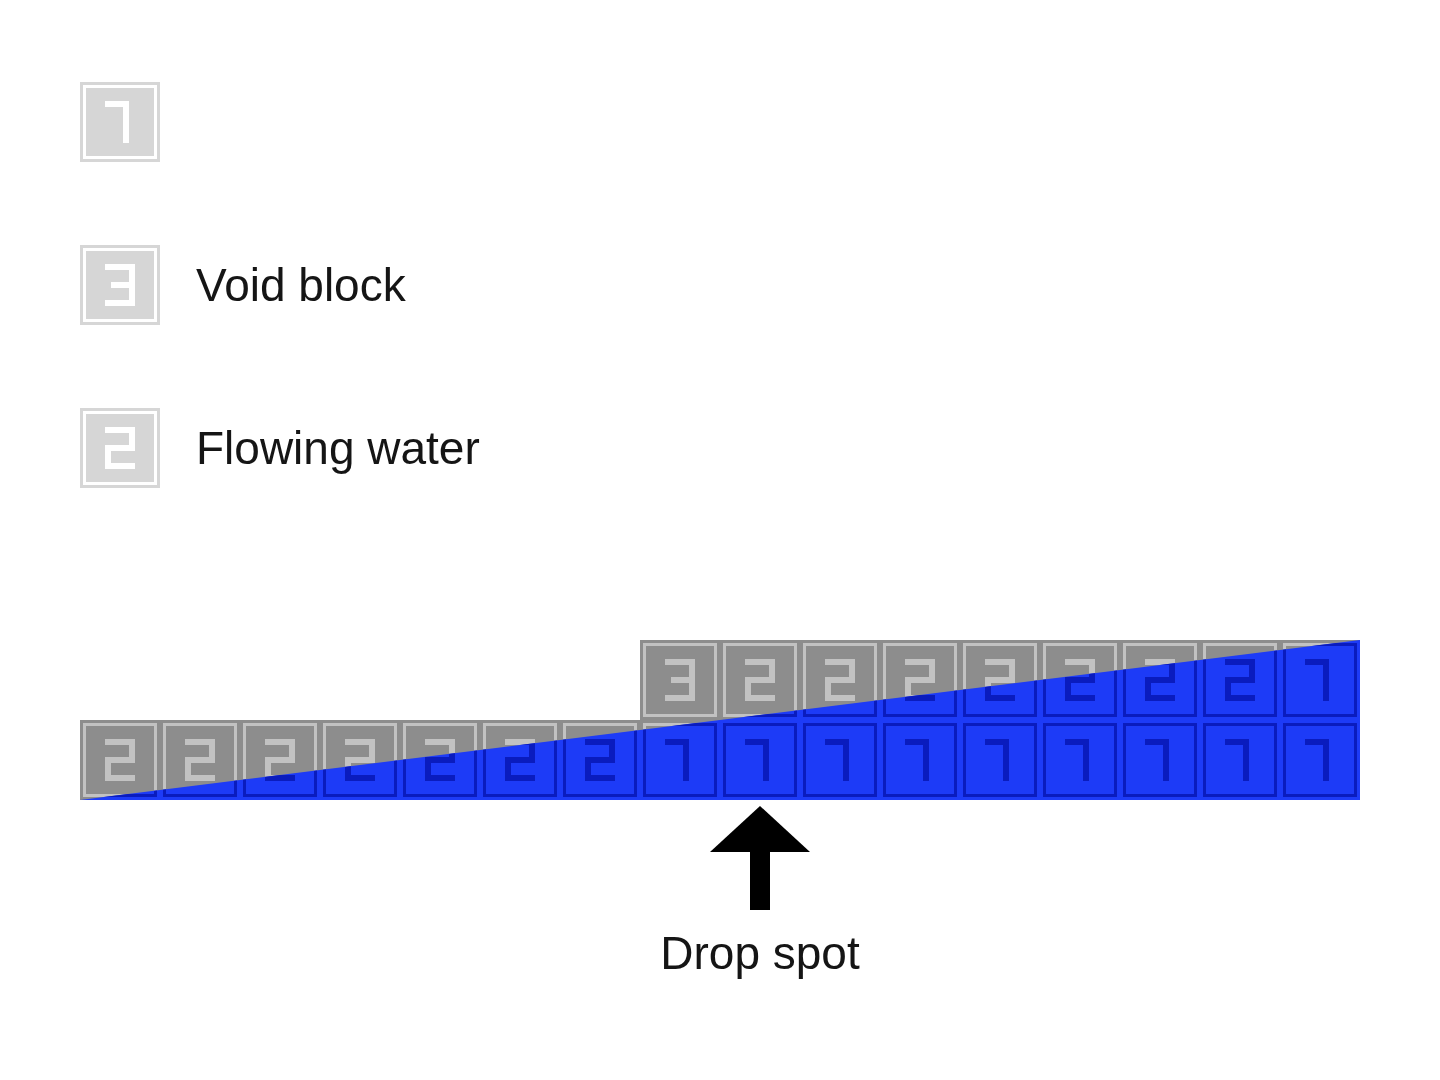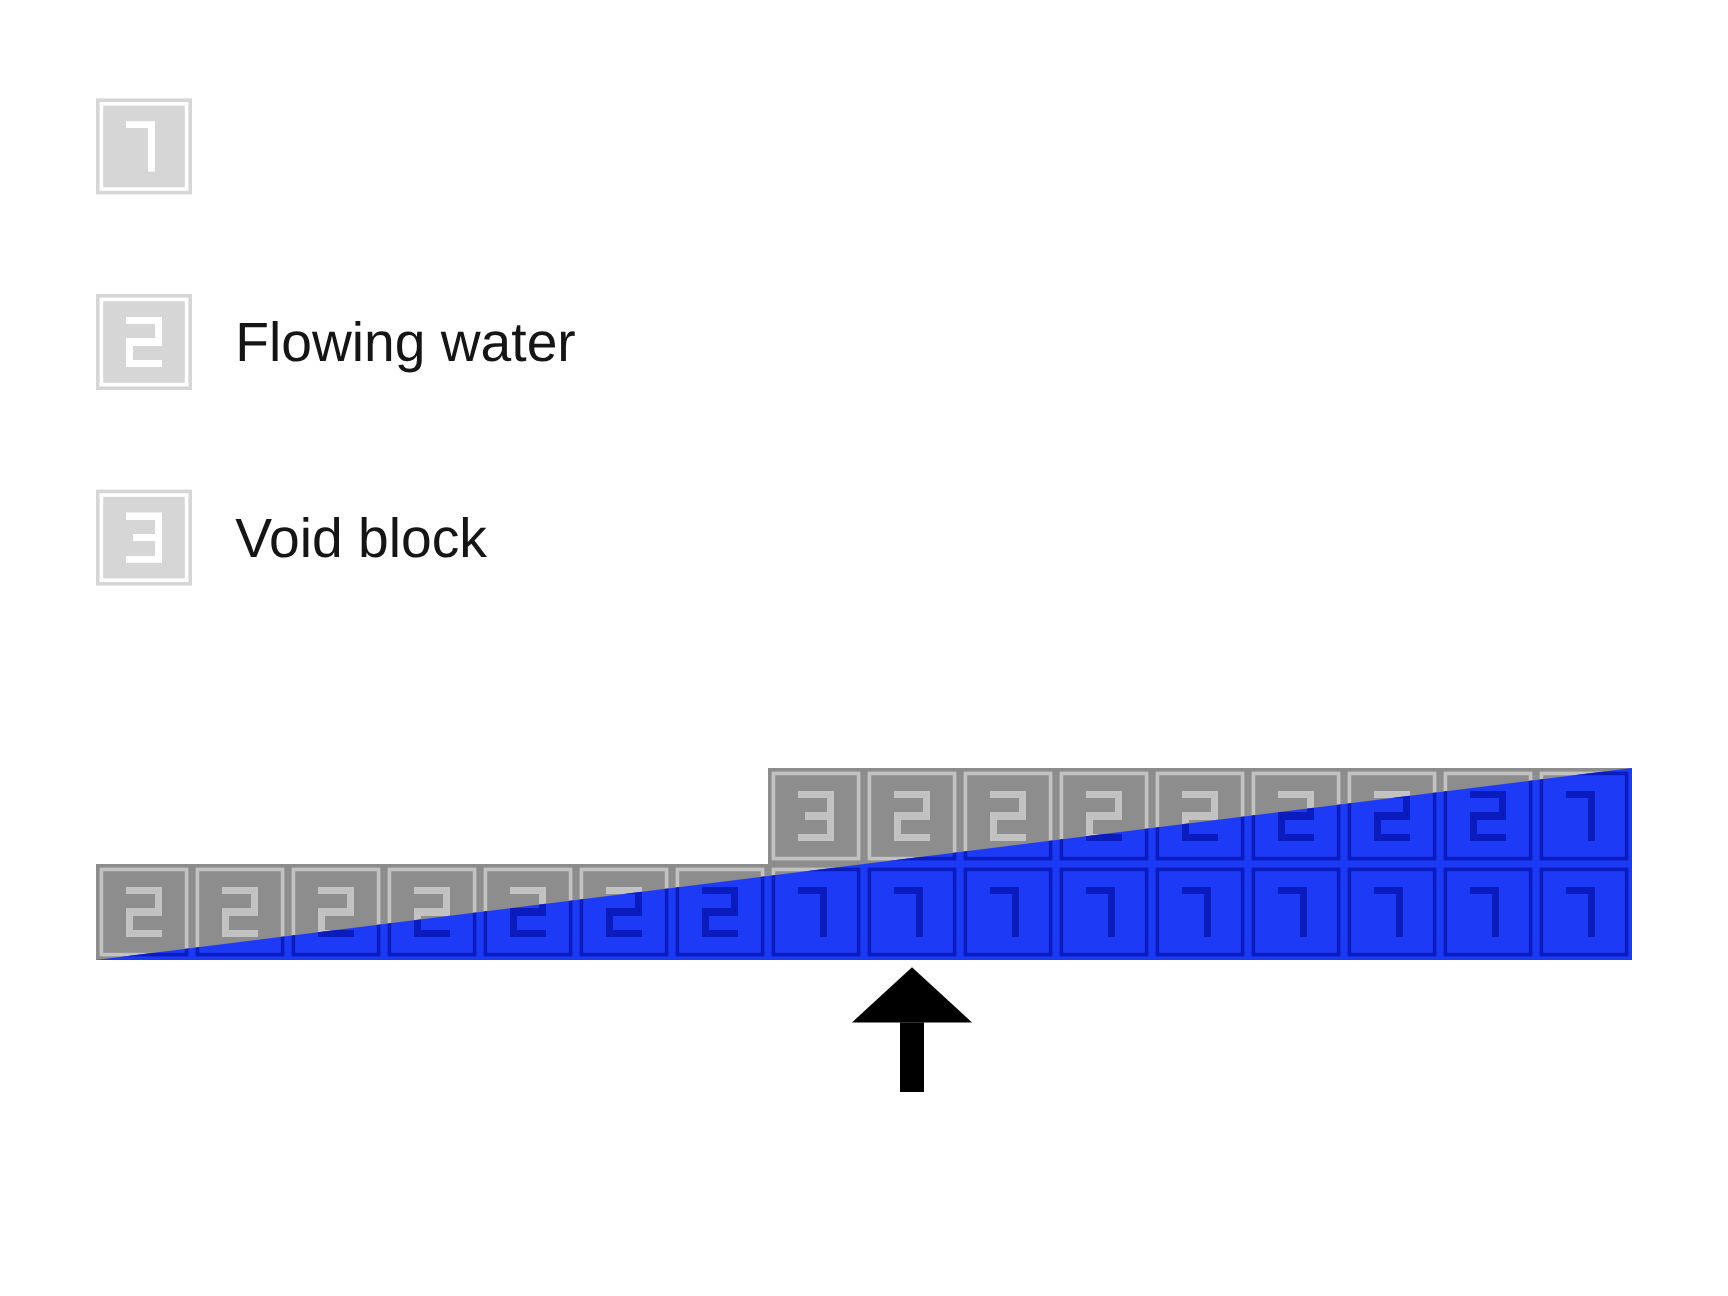--- a/index.html
+++ b/index.html
@@ -57,62 +57,62 @@
       <div class="block legend-icon" style="background: rgb(214, 214, 214);">
           <div class="frame" style="border-color:#ffffff"></div>
           <svg class="digit-svg" width="30" height="42" viewBox="0 0 30 42" fill="#ffffff" shape-rendering="crispEdges">
             <rect x="0" y="0" width="6" height="6"></rect>
             <rect x="6" y="0" width="6" height="6"></rect>
             <rect x="12" y="0" width="6" height="6"></rect>
             <rect x="18" y="0" width="6" height="6"></rect>
             <rect x="24" y="0" width="6" height="6"></rect>
             <rect x="24" y="6" width="6" height="6"></rect>
             <rect x="24" y="12" width="6" height="6"></rect>
+            <rect x="6" y="18" width="6" height="6"></rect>
+            <rect x="12" y="18" width="6" height="6"></rect>
+            <rect x="18" y="18" width="6" height="6"></rect>
+            <rect x="24" y="18" width="6" height="6"></rect>
+            <rect x="24" y="24" width="6" height="6"></rect>
+            <rect x="24" y="30" width="6" height="6"></rect>
+            <rect x="0" y="36" width="6" height="6"></rect>
+            <rect x="6" y="36" width="6" height="6"></rect>
+            <rect x="12" y="36" width="6" height="6"></rect>
+            <rect x="18" y="36" width="6" height="6"></rect>
+            <rect x="24" y="36" width="6" height="6"></rect>
+          </svg>
+        </div>
+      <div class="legend-label">Void block</div>
+    </div>
+    <div class="legend-row">
+      <div class="block legend-icon" style="background: rgb(214, 214, 214);">
+          <div class="frame" style="border-color:#ffffff"></div>
+          <svg class="digit-svg" width="30" height="42" viewBox="0 0 30 42" fill="#ffffff" shape-rendering="crispEdges">
+            <rect x="0" y="0" width="6" height="6"></rect>
+            <rect x="6" y="0" width="6" height="6"></rect>
+            <rect x="12" y="0" width="6" height="6"></rect>
+            <rect x="18" y="0" width="6" height="6"></rect>
+            <rect x="24" y="0" width="6" height="6"></rect>
+            <rect x="24" y="6" width="6" height="6"></rect>
+            <rect x="24" y="12" width="6" height="6"></rect>
             <rect x="0" y="18" width="6" height="6"></rect>
             <rect x="6" y="18" width="6" height="6"></rect>
             <rect x="12" y="18" width="6" height="6"></rect>
             <rect x="18" y="18" width="6" height="6"></rect>
             <rect x="24" y="18" width="6" height="6"></rect>
             <rect x="0" y="24" width="6" height="6"></rect>
             <rect x="0" y="30" width="6" height="6"></rect>
             <rect x="0" y="36" width="6" height="6"></rect>
             <rect x="6" y="36" width="6" height="6"></rect>
             <rect x="12" y="36" width="6" height="6"></rect>
             <rect x="18" y="36" width="6" height="6"></rect>
             <rect x="24" y="36" width="6" height="6"></rect>
           </svg>
         </div>
       <div class="legend-label">Flowing water</div>
     </div>
-    <div class="legend-row">
-      <div class="block legend-icon" style="background: rgb(214, 214, 214);">
-          <div class="frame" style="border-color:#ffffff"></div>
-          <svg class="digit-svg" width="30" height="42" viewBox="0 0 30 42" fill="#ffffff" shape-rendering="crispEdges">
-            <rect x="0" y="0" width="6" height="6"></rect>
-            <rect x="6" y="0" width="6" height="6"></rect>
-            <rect x="12" y="0" width="6" height="6"></rect>
-            <rect x="18" y="0" width="6" height="6"></rect>
-            <rect x="24" y="0" width="6" height="6"></rect>
-            <rect x="24" y="6" width="6" height="6"></rect>
-            <rect x="24" y="12" width="6" height="6"></rect>
-            <rect x="6" y="18" width="6" height="6"></rect>
-            <rect x="12" y="18" width="6" height="6"></rect>
-            <rect x="18" y="18" width="6" height="6"></rect>
-            <rect x="24" y="18" width="6" height="6"></rect>
-            <rect x="24" y="24" width="6" height="6"></rect>
-            <rect x="24" y="30" width="6" height="6"></rect>
-            <rect x="0" y="36" width="6" height="6"></rect>
-            <rect x="6" y="36" width="6" height="6"></rect>
-            <rect x="12" y="36" width="6" height="6"></rect>
-            <rect x="18" y="36" width="6" height="6"></rect>
-            <rect x="24" y="36" width="6" height="6"></rect>
-          </svg>
-        </div>
-      <div class="legend-label">Void block</div>
-    </div>
   </div>
 
   <div class="diagram">
     <div class="layer layer-gray">
       <div class="row row-top">
           <div class="block" style="background: rgb(141, 141, 141);">
             <div class="frame" style="border-color:#c2c2c2"></div>
             <svg class="digit-svg" width="30" height="42" viewBox="0 0 30 42" fill="#c2c2c2" shape-rendering="crispEdges">
               <rect x="0" y="0" width="6" height="6"></rect>
               <rect x="6" y="0" width="6" height="6"></rect>
@@ -1139,15 +1139,16 @@
           </div>
         </div>
     </div>
   </div>
 
   <div class="drop">
     <div class="arrow">
       <div class="arrow-head"></div>
       <div class="arrow-stem"></div>
     </div>
+    <div class="drop-label">Drop spot</div>
   </div>
 
 </div>
 
 </body></html>

